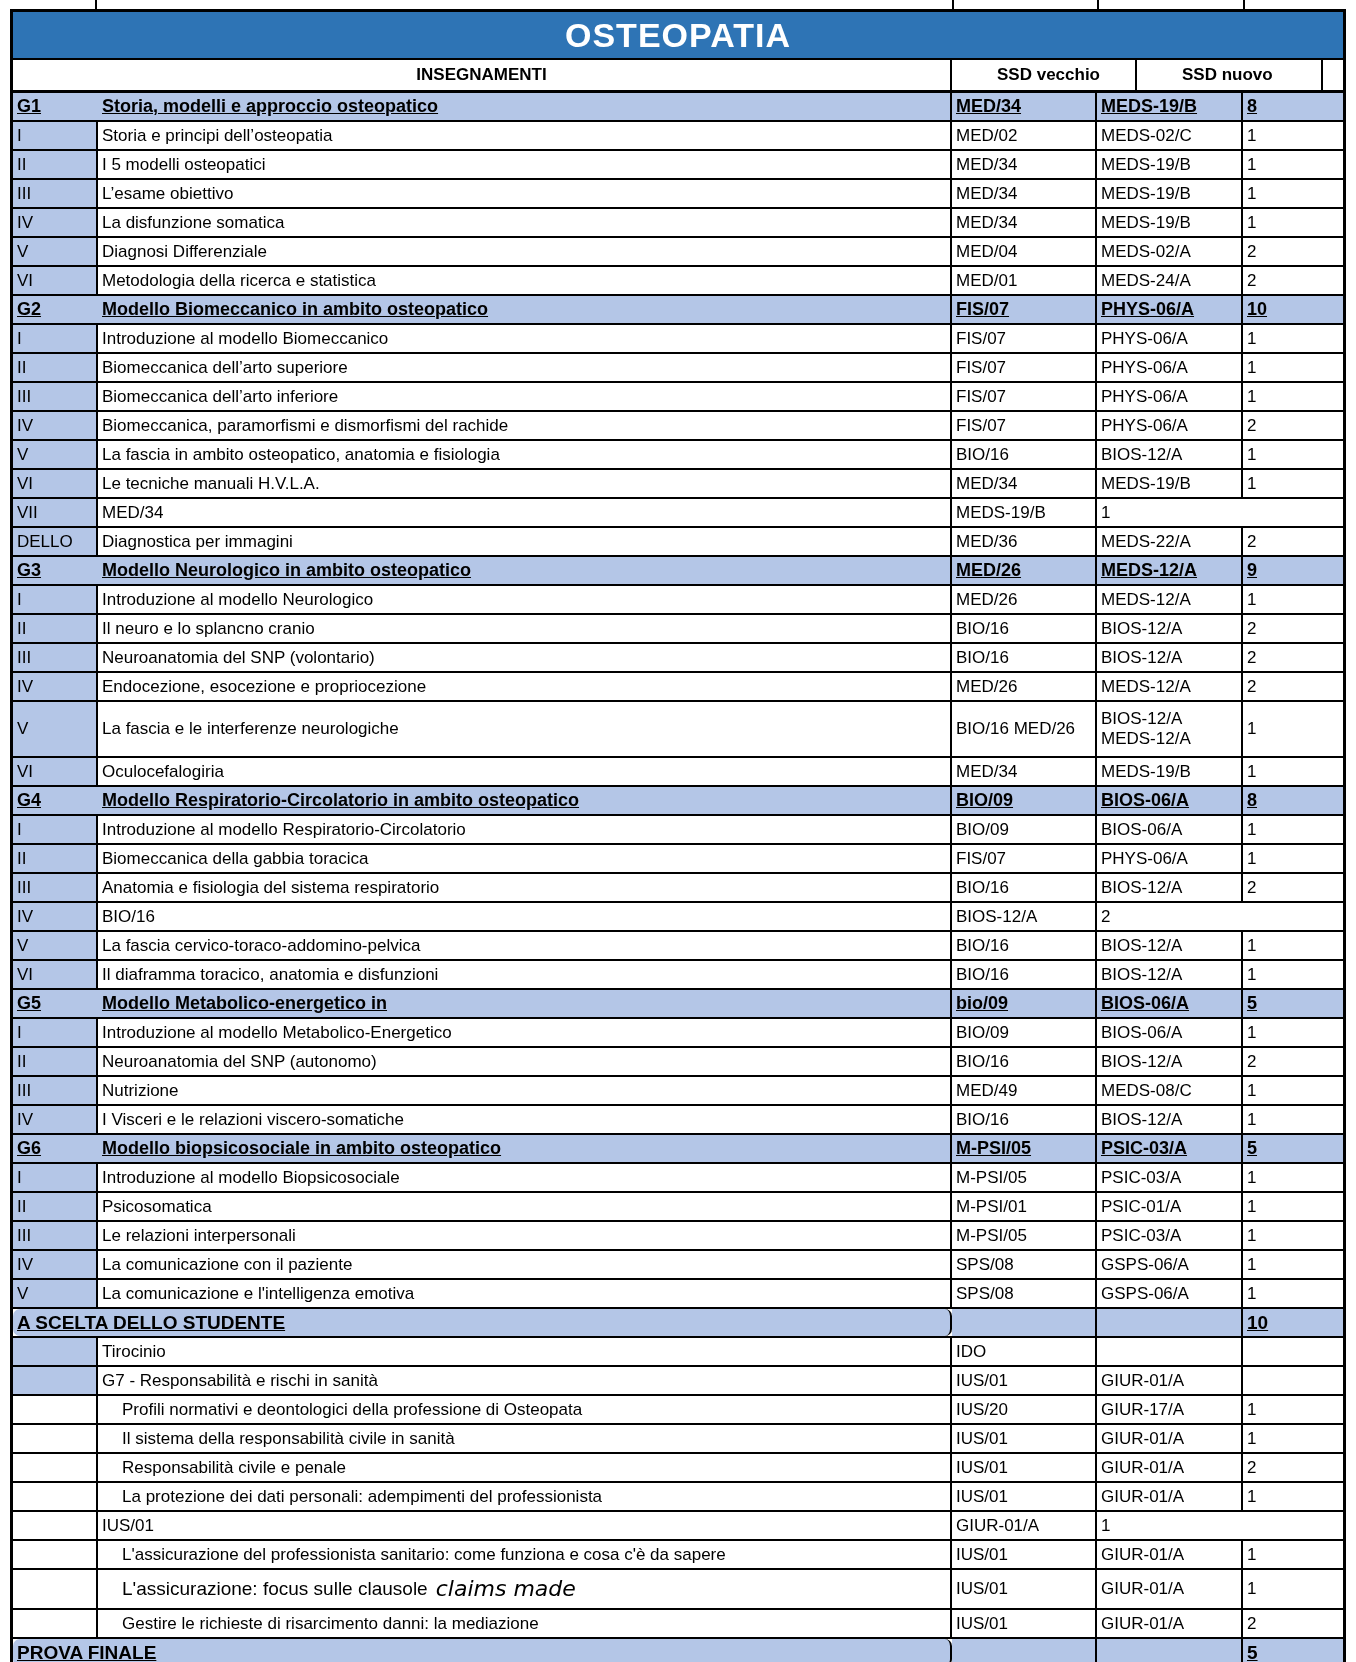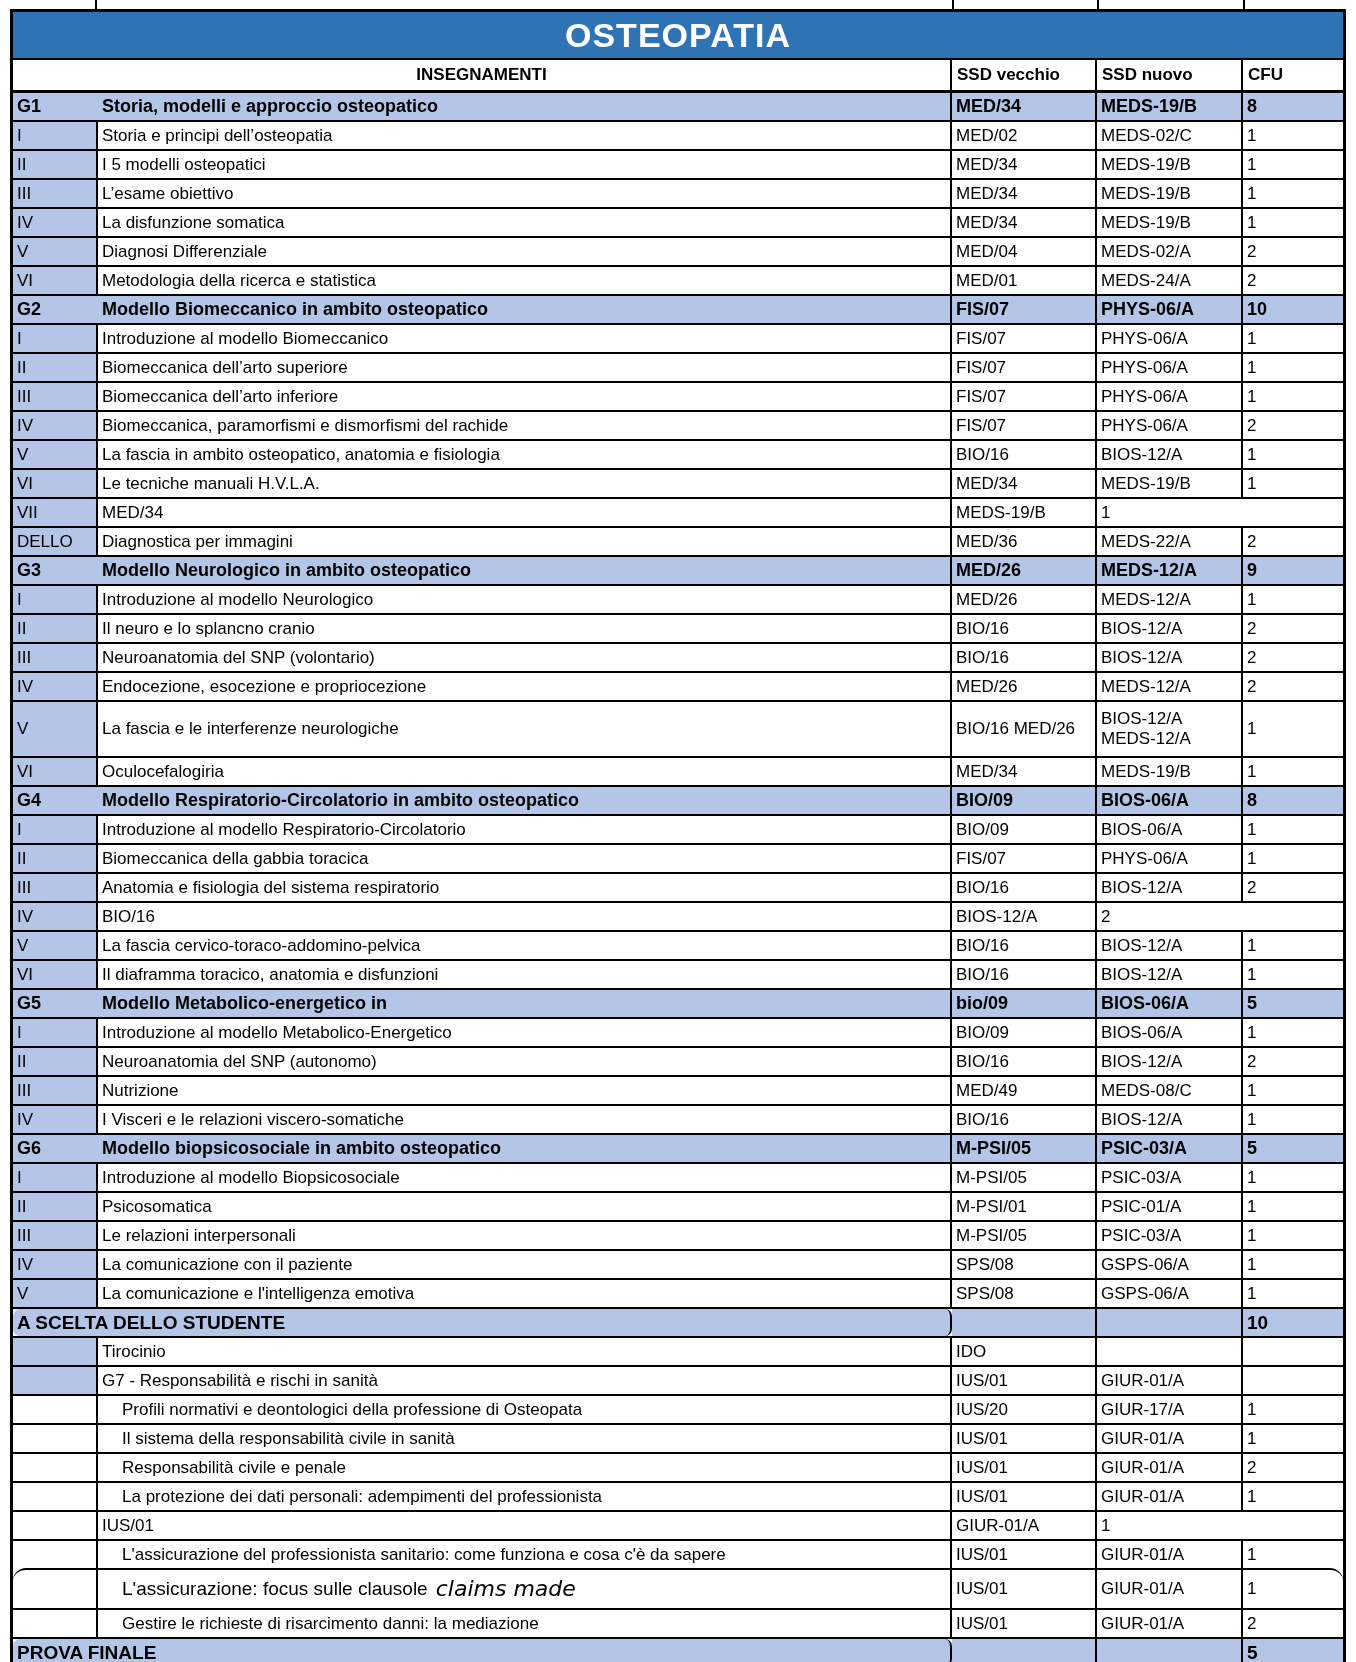--- a/index.html
+++ b/index.html
@@ -18,39 +18,39 @@
   .strip .tick{position:absolute;top:0;width:2px;height:9px;background:var(--border);}
   .table{border:3px solid var(--border);}
   .title-band{
     background:var(--title-bg);color:#fff;font-weight:bold;font-size:34px;
     text-align:center;height:46px;line-height:46px;letter-spacing:1px;
     border-bottom:2px solid var(--border);
   }
   .hrow{
     display:grid;grid-template-columns:939px 145px 146px 1fr;
     height:30px;border-bottom:3px solid var(--border);
-    font-weight:bold;font-size:17px;
+    font-weight:bold;font-size:17px;gap:40px;
   }
   .hcell{display:flex;align-items:center;padding:0 5px;box-sizing:border-box;}
   .hcell.rb{border-right:2px solid var(--border);}
   .hcell.center{justify-content:center;}
   .row{
     display:grid;grid-template-columns:85px 1fr 145px 146px 100px;
     border-top:2px solid var(--border);min-height:27px;font-size:17px;
   }
   .row:first-child{border-top:0;}
   .row.tall{min-height:54px;}
-  .row.claims{min-height:38px;border-radius:13px;}
+  .row.claims{min-height:38px;}
   .cell{
     display:flex;align-items:center;padding:1px 4px;box-sizing:border-box;
     line-height:1.15;
   }
   .cell.rb{border-right:2px solid var(--border);}
   .blue{background:var(--row-blue);}
-  .bold{font-weight:bold;}
+  .bold{font-weight:bold;text-decoration:underline;}
   .row.group{font-size:18px;}
   .row.section,.row.final{font-size:19px;}
   .merged{grid-column:1/3;border-radius:7px;}
   .name.indent{padding-left:24px;}
   .ssd{overflow:hidden;}
   .row.claims .name{font-size:19px;}
   .claims-italic{
     font-style:italic;font-size:22px;margin-left:8px;
     font-family:"DejaVu Sans","Liberation Sans",sans-serif;
   }

